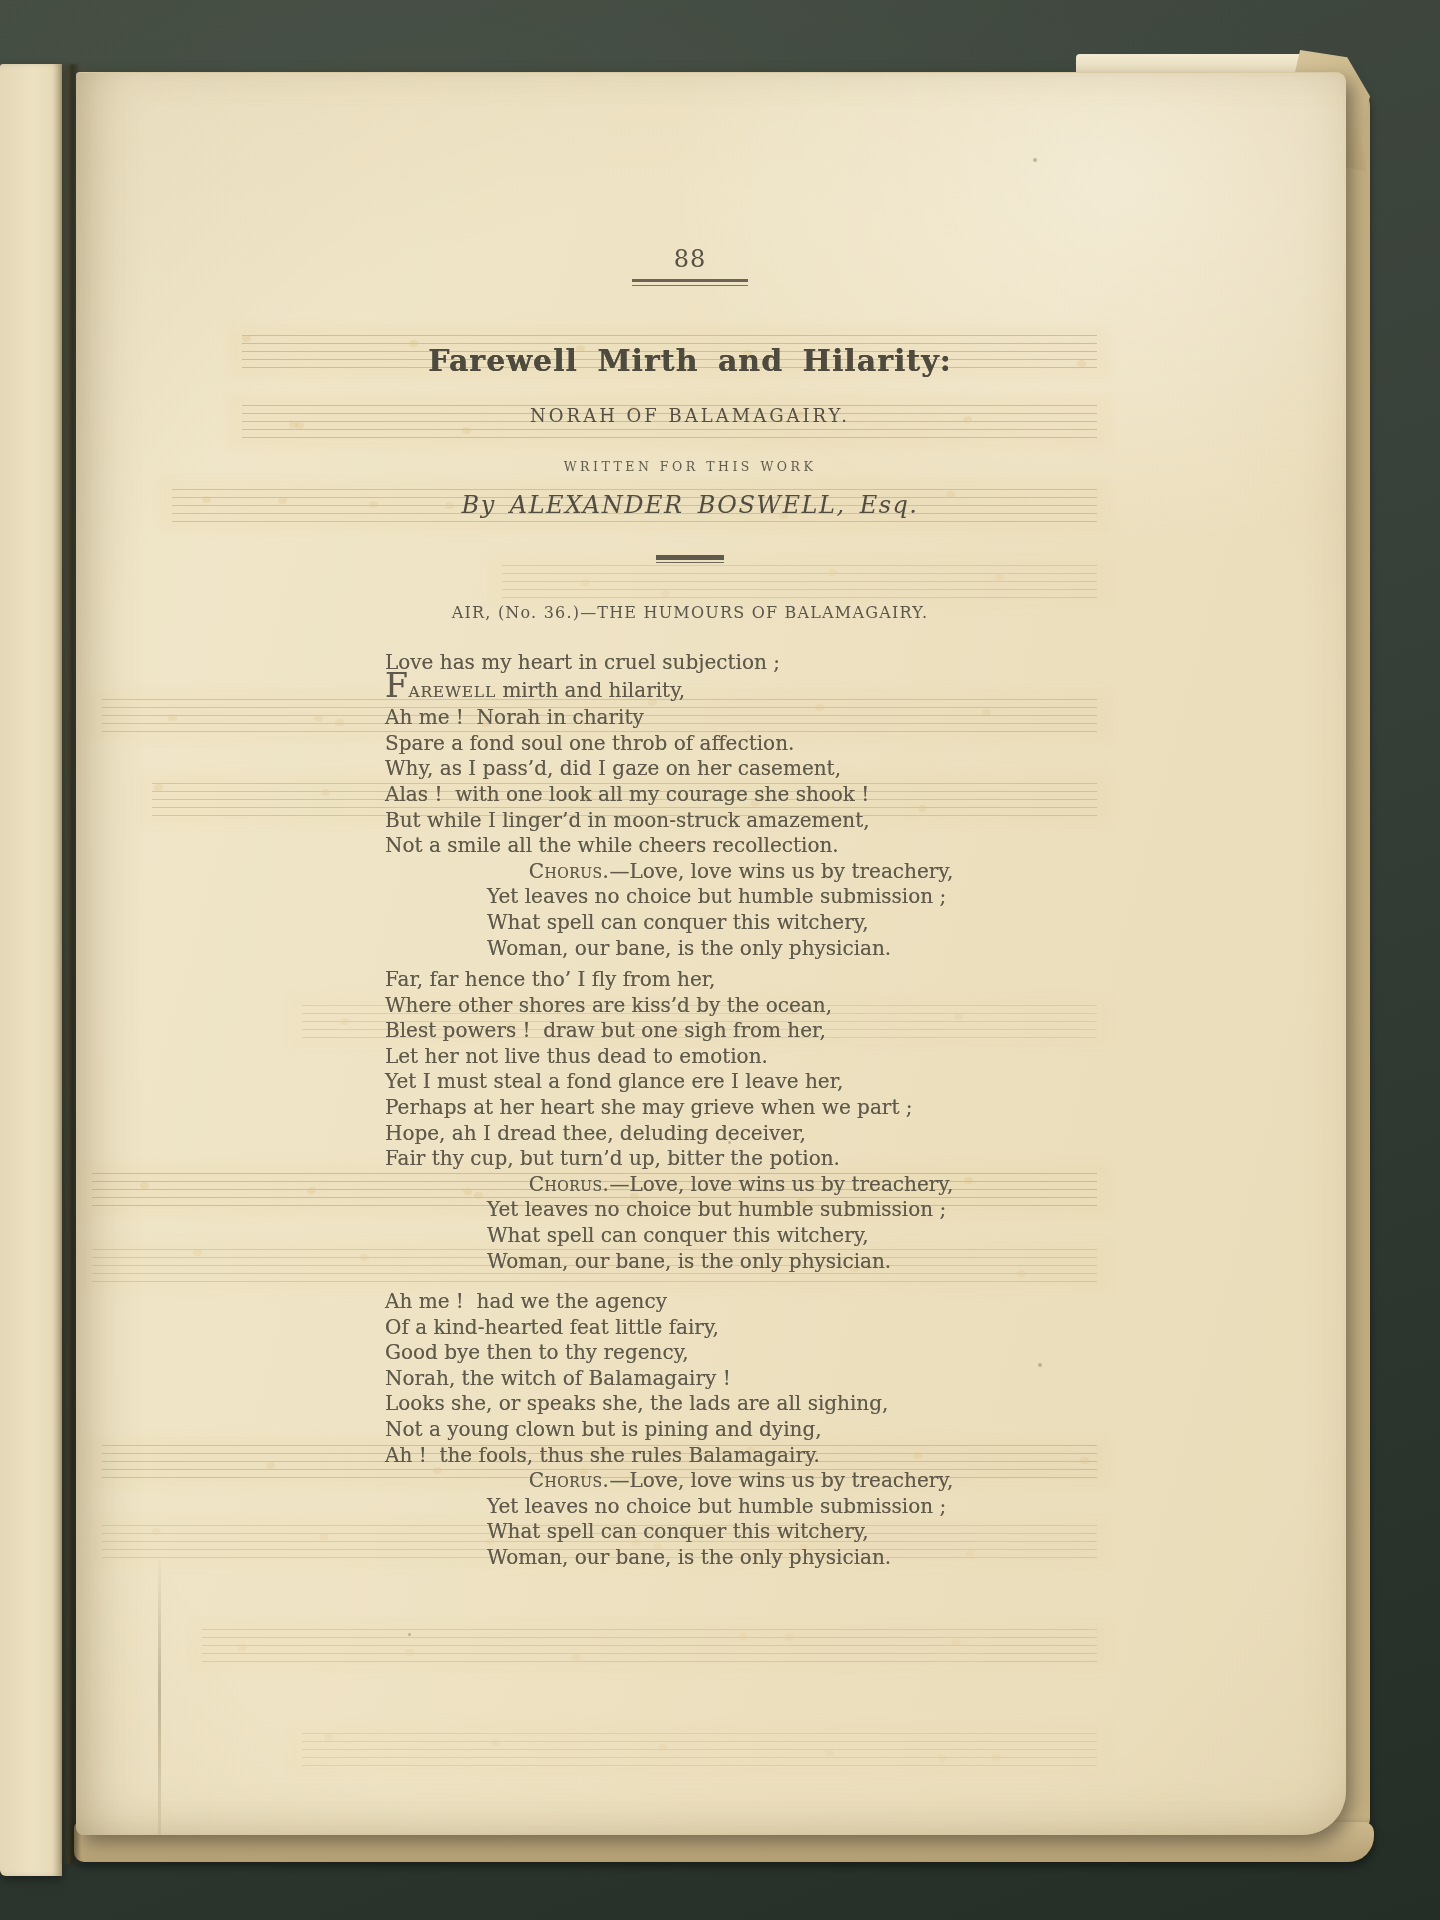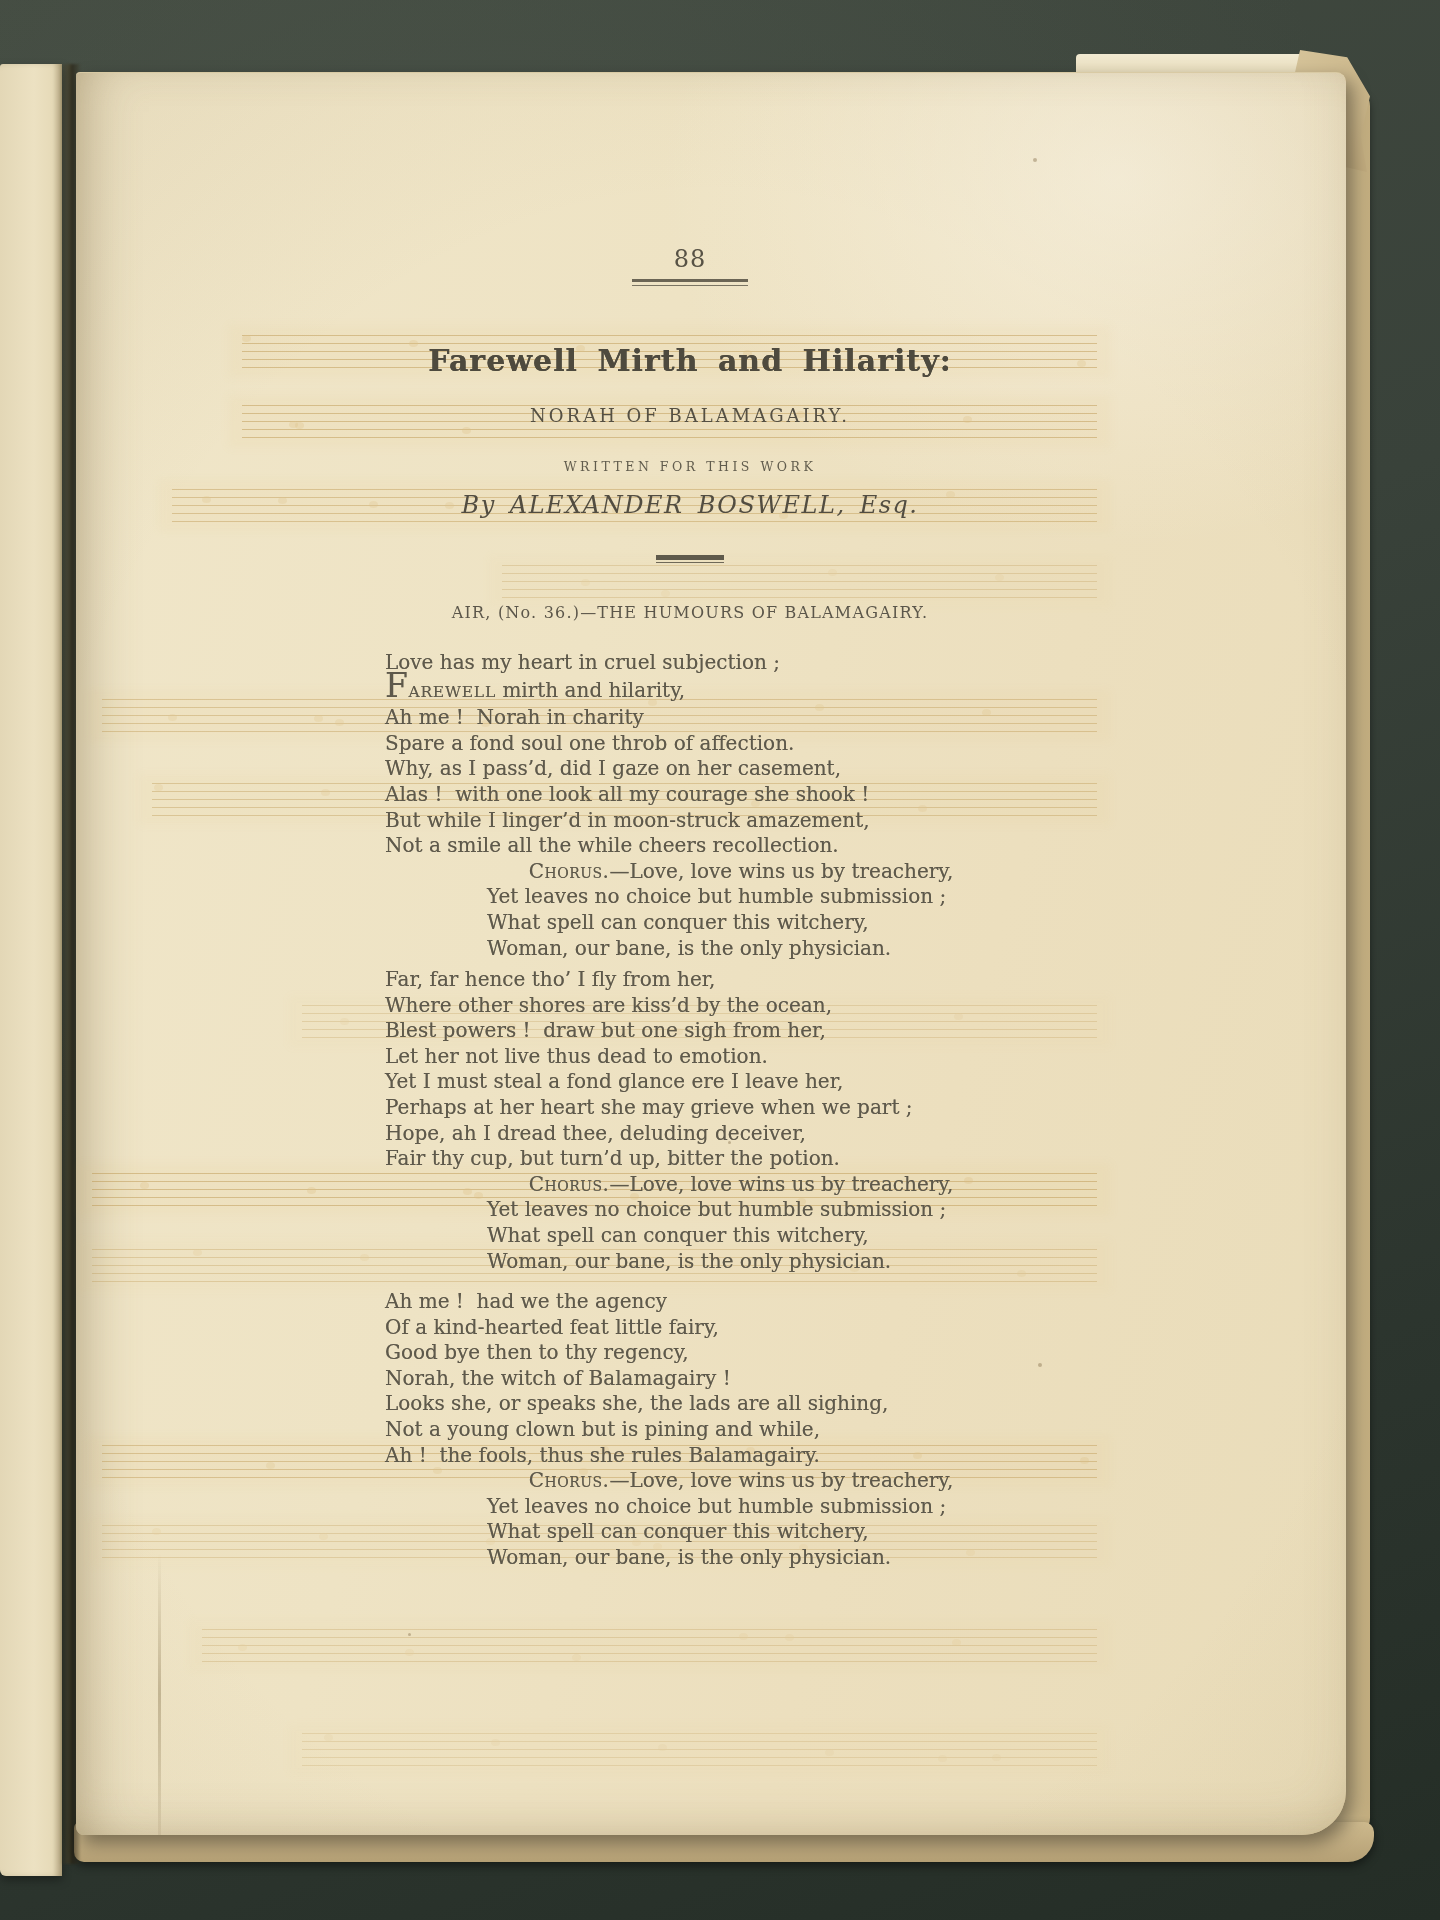--- a/index.html
+++ b/index.html
@@ -281,21 +281,21 @@
             <div class="vline chorus-cont">Yet leaves no choice but humble submission ;</div>
             <div class="vline chorus-cont">What spell can conquer this witchery,</div>
             <div class="vline chorus-cont">Woman, our bane, is the only physician.</div>
           </div>
           <div class="stanza s3">
             <div class="vline">Ah me !  had we the agency</div>
             <div class="vline">Of a kind-hearted feat little fairy,</div>
             <div class="vline">Good bye then to thy regency,</div>
             <div class="vline">Norah, the witch of Balamagairy !</div>
             <div class="vline">Looks she, or speaks she, the lads are all sighing,</div>
-            <div class="vline">Not a young clown but is pining and while,</div>
+            <div class="vline">Not a young clown but is pining and dying,</div>
             <div class="vline">Ah !  the fools, thus she rules Balamagairy.</div>
             <div class="vline chorus-first"><span class="sc-label">Chorus.</span><span>—Love, love wins us by treachery,</span></div>
             <div class="vline chorus-cont">Yet leaves no choice but humble submission ;</div>
             <div class="vline chorus-cont">What spell can conquer this witchery,</div>
             <div class="vline chorus-cont">Woman, our bane, is the only physician.</div>
           </div>
         </div>
     </div>
   </div>
 </div>

